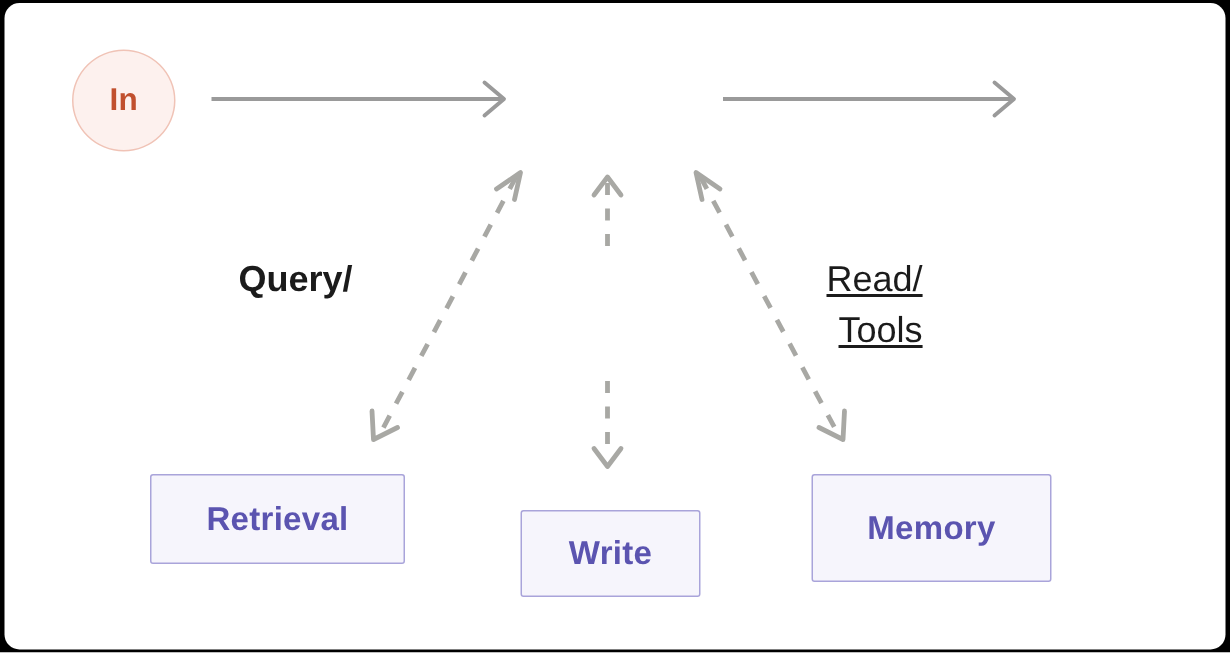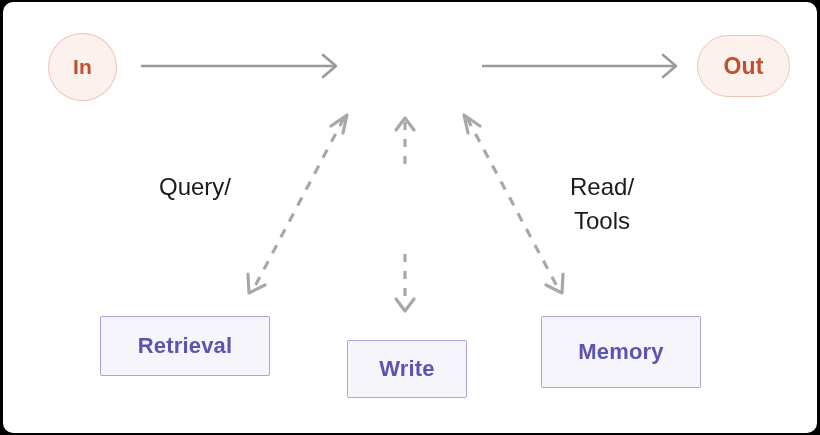--- a/index.html
+++ b/index.html
@@ -116,31 +116,33 @@
     position: absolute;
     color: #1b1b1b;
     font-size: 24px;
     line-height: 1.42;
     white-space: nowrap;
   }
   .label-query {
     left: 156px;
     top: 168px;
     text-align: left;
+    font-weight: bold;
   }
   .label-call {
     left: 345px;
     top: 180px;
     width: 120px;
     text-align: center;
   }
   .label-read {
-    left: 567px;
+    left: 548px;
     top: 168px;
-    text-align: center;
+    text-align: right;
+    text-decoration: underline;
   }
   .edge-label .ln { display: block; }
 </style>
 </head>
 <body>
 
 <div id="canvas">
   <div id="card">
 
     <svg id="svg-layer" viewBox="0 0 814 431">
@@ -177,21 +179,20 @@
 
         <polyline points="477,124 461,113 465,131" fill="none" stroke="#a8a8a4" stroke-width="3.2" stroke-linecap="round" stroke-linejoin="round"></polyline>
 
         <polyline points="560,272 559,291 543,283" fill="none" stroke="#a8a8a4" stroke-width="3.2" stroke-linecap="round" stroke-linejoin="round"></polyline>
       </g>
     </svg>
 
     <div class="node node-in">In</div>
 
 
-    <div class="node node-out">Out</div>
 
     <div class="node node-tool node-retrieval">Retrieval</div>
 
     <div class="node node-tool node-tools">Write</div>
 
     <div class="node node-tool node-memory">Memory</div>
 
     <div class="edge-label label-query">
       <span class="ln">Query/</span>
     </div>

